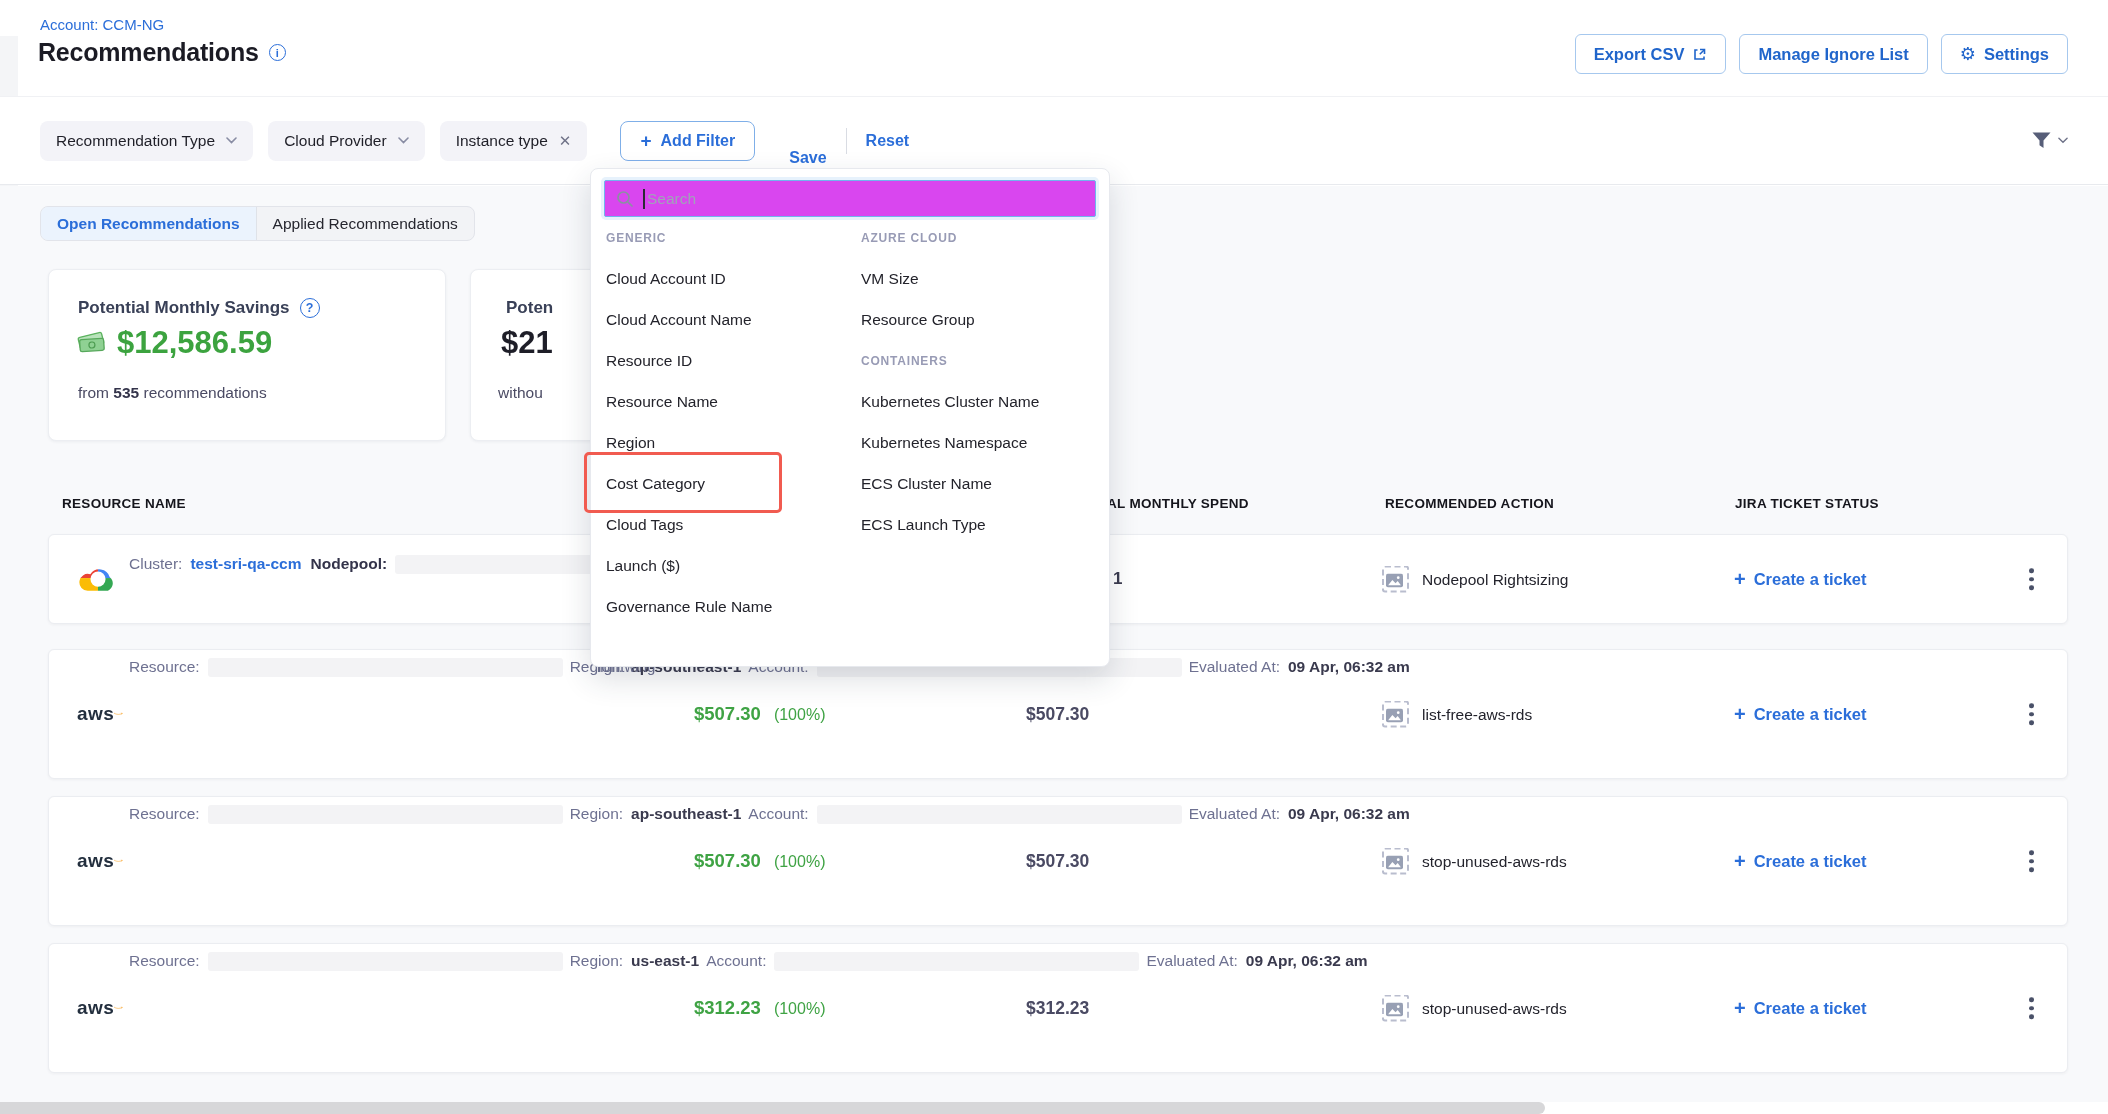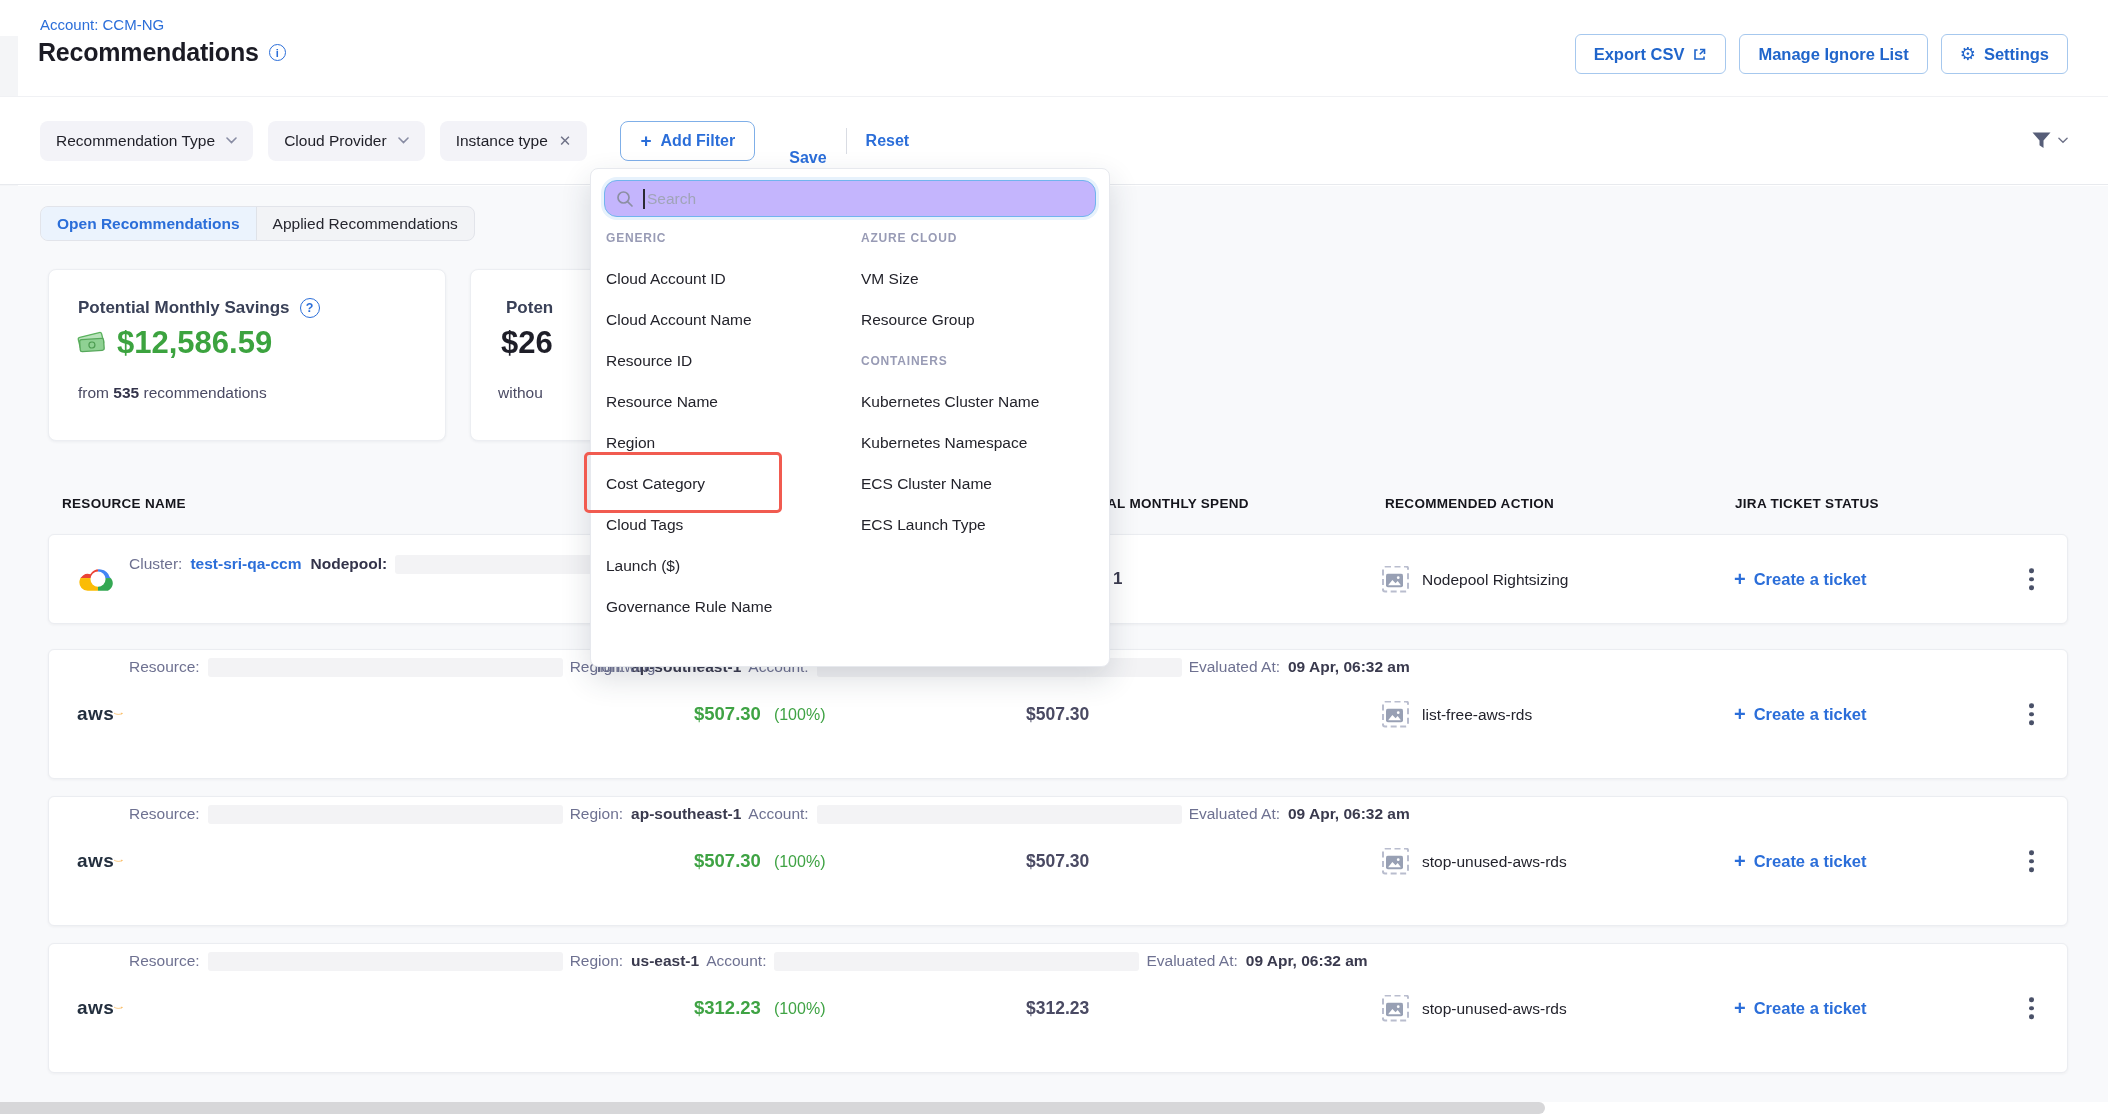--- a/index.html
+++ b/index.html
@@ -95,22 +95,22 @@
                    color:#2b6ed9; font-weight:700; font-size:16.5px; cursor:pointer; font-family:inherit; }
   .create-ticket .plus { font-size:20px; line-height:1; }
   .kebab { left:1974px; display:flex; flex-direction:column; gap:4px; padding:6px; cursor:pointer; }
   .kebab i { width:4.5px; height:4.5px; border-radius:50%; background:#4a5168; }
 
   .stray { position:absolute; left:597px; top:472px; font-size:15px; color:#6e7191; z-index:5; }
 
   
   .panel { position:absolute; left:590px; top:168px; width:520px; height:499px; background:#fff; z-index:50;
            border:1px solid #e7e9ee; border-radius:8px; box-shadow:0 12px 30px rgba(40,50,70,.16); }
-  .search-box { position:absolute; left:13px; top:11px; width:492px; height:37px; background:#c4b5fd;
-                border:1.6px solid #71b4ee; border-radius:13px; box-shadow:0 0 0 3px #e7f2fc; }
+  .search-box { position:absolute; left:13px; top:11px; width:492px; height:37px; background:#d946ef;
+                border:1.6px solid #71b4ee; border-radius:2px; box-shadow:0 0 0 3px #e7f2fc; }
   .search-box svg { position:absolute; left:11px; top:9px; }
   .search-box .caret { position:absolute; left:38px; top:8px; width:1.5px; height:20px; background:#2a2a33; }
   .search-box input { position:absolute; left:0; top:0; width:100%; height:100%; border:none; outline:none;
                       background:transparent; padding-left:42px; font-size:15.5px; font-family:inherit; color:#2a2a33; }
   .search-box input::placeholder { color:#a0a4b8; }
   .pcol { position:absolute; top:48px; display:flex; flex-direction:column; }
   .pcol-left { left:15px; width:250px; }
   .pcol-right { left:270px; width:240px; }
   .prow { height:41px; display:flex; align-items:center; font-size:15.5px; color:#23232b; cursor:pointer; }
   .phead { font-size:12px; font-weight:700; color:#989bb5; letter-spacing:.8px; cursor:default; }
@@ -212,21 +212,21 @@
       </div>
       <div class="card-sub">
         <span>from</span>&nbsp;<b>535</b>&nbsp;<span>recommendations</span>
       </div>
     </div>
     <div class="card card2">
       <div class="card-title">
           <span>Poten</span>
         </div>
       <div class="card-amount">
-          <span>$26</span>
+          <span>$21</span>
         </div>
       <div class="card-sub">withou</div>
     </div>
 
     <span class="th th-resource">RESOURCE NAME</span>
     <span class="th th-spend">AL MONTHLY SPEND</span>
     <span class="th th-action">RECOMMENDED ACTION</span>
     <span class="th th-jira">JIRA TICKET STATUS</span>
 
     <span class="stray">lightwing</span>

